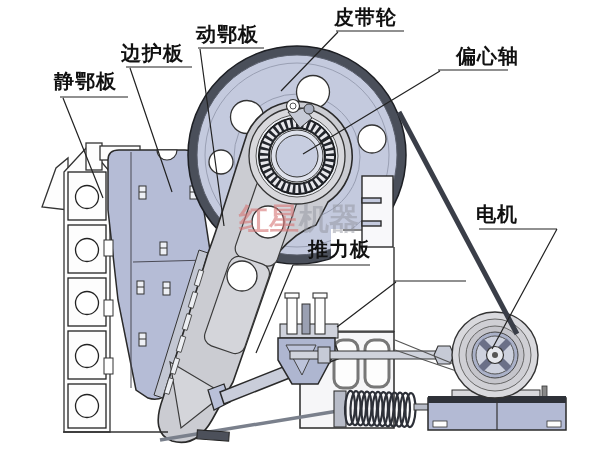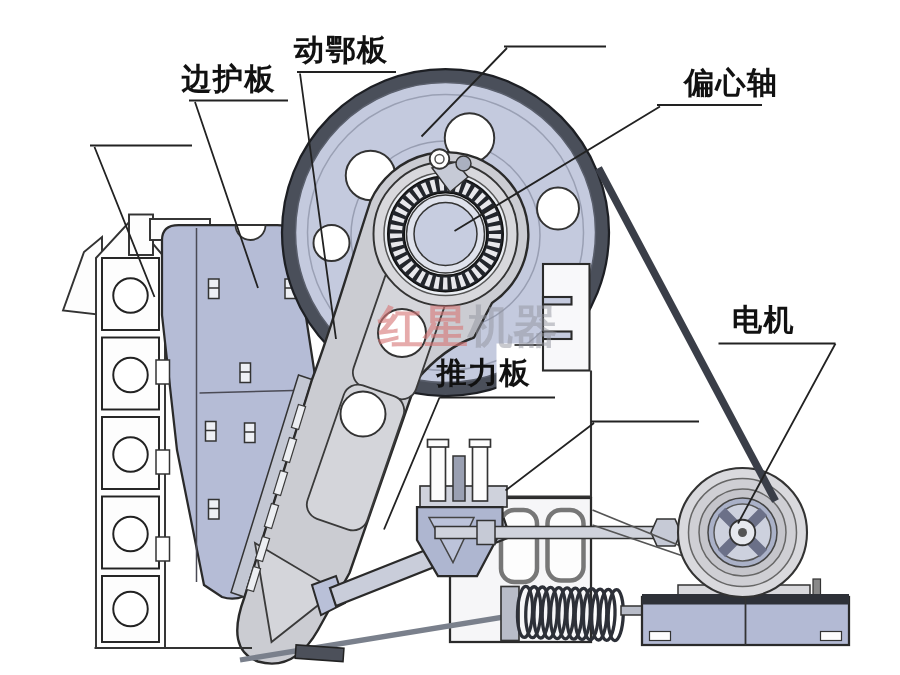--- a/index.html
+++ b/index.html
@@ -2,21 +2,21 @@
 <html><head>
 <meta charset="utf-8">
 <style>
   html,body{margin:0;padding:0;background:#fff;}
   #stage{position:relative;width:600px;height:450px;background:#fff;overflow:hidden;
          font-family:"Liberation Sans","DejaVu Sans",sans-serif;}
   #stage svg{position:absolute;left:0;top:0;}
   .lbl{position:absolute;font-size:20px;font-weight:600;color:#111;white-space:nowrap;
        letter-spacing:1px;line-height:1;}
   #watermark{position:absolute;left:239px;top:204px;font-size:30px;font-weight:bold;
-             letter-spacing:0;white-space:nowrap;line-height:1;margin-left:13px;}
+             letter-spacing:0;white-space:nowrap;line-height:1;}
   #watermark .wm-red{color:rgba(214,120,120,0.62);}
   #watermark .wm-grey{color:rgba(145,148,158,0.5);}
 </style>
 </head>
 <body>
 
 <div id="stage">
 
 <svg width="600" height="450" viewBox="0 0 600 450">
 
@@ -216,23 +216,25 @@
     <path d="M 126,67 L 192,67 M 130,68 L 172,192"></path>
     <path d="M 198,48 L 264,48 M 200,49 L 224,226"></path>
     <path d="M 336,31 L 404,31 M 338,32 L 281,91"></path>
     <path d="M 438,70 L 508,70 M 440,71 L 303,154"></path>
     <path d="M 479,229 L 557,229 M 557,229 L 492,349"></path>
     <path d="M 293,265 L 370,265 M 293,265 L 256,353"></path>
     <path d="M 394,281 L 466,281 M 396,282 L 337,327"></path>
   </g>
 </svg>
 
+<div class="lbl" style="left:54px;top:71px">静鄂板</div>
 <div class="lbl" style="left:196px;top:24px">动鄂板</div>
 <div class="lbl" style="left:121px;top:43px">边护板</div>
+<div class="lbl" style="left:334px;top:7px">皮带轮</div>
 <div class="lbl" style="left:456px;top:46px">偏心轴</div>
-<div class="lbl" style="left:488px;top:204px">电机</div>
-<div class="lbl" style="left:291px;top:239px">推力板</div>
+<div class="lbl" style="left:476px;top:204px">电机</div>
+<div class="lbl" style="left:308px;top:239px">推力板</div>
 
 <div id="watermark">
   <span class="wm-red">红星</span><span class="wm-grey">机器</span>
 </div>
 
 </div>
 
 </body></html>

